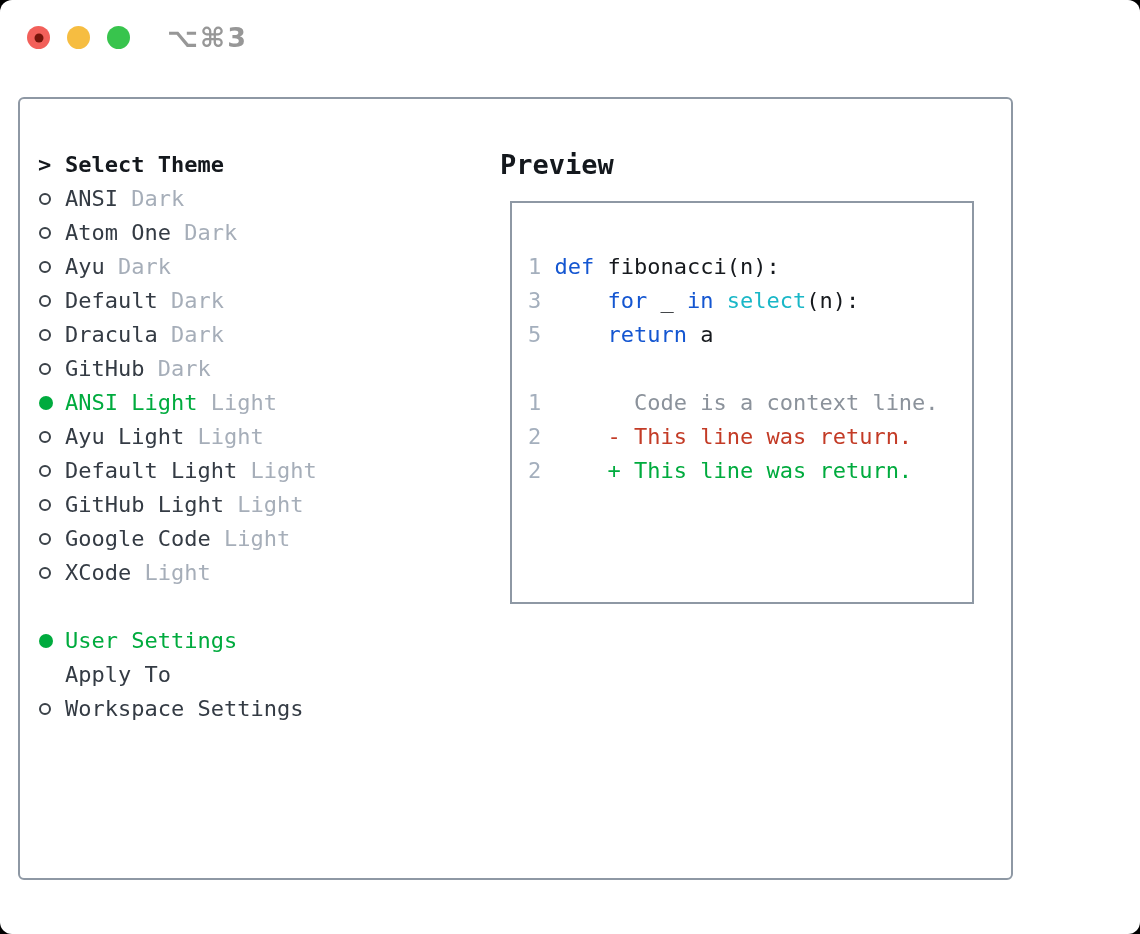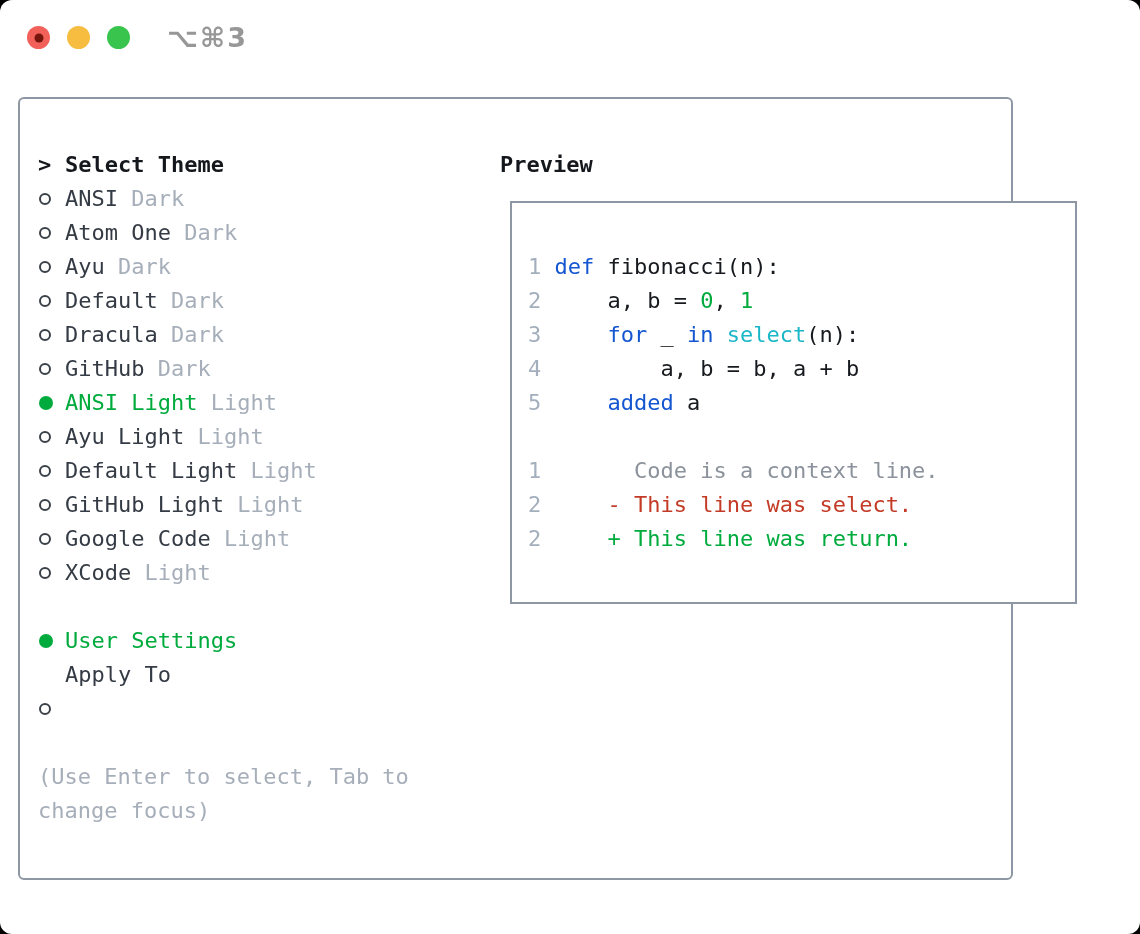--- a/index.html
+++ b/index.html
@@ -56,25 +56,25 @@
     width: 12px; height: 12px; border-radius: 50%;
   }
   .bullet.hollow { border: 2px solid var(--bullet-stroke); background: transparent; }
   .bullet.filled { width: 14px; height: 14px; background: var(--green); border: none; }
   .t-green { color: var(--green); }
   .t-suffix { color: var(--gray); margin-top: 44px; }
 
   
   .preview-heading {
     position: absolute; left: 480px; top: 49px;
-    font-size: 22px; line-height: 34px; font-weight: bold; color: var(--black);
+    font-size: 27px; line-height: 34px; font-weight: bold; color: var(--black);
   }
   .preview-box {
     position: absolute; left: 490px; top: 102px;
-    width: 567px; height: 403px;
+    width: 464px; height: 403px;
     border: 2px solid var(--border);
     padding: 47px 0 0 16px;
     background: #fff;
   }
   .code-line { height: 34px; font-size: 22px; line-height: 34px; white-space: pre; }
   .ln     { color: var(--ln); }
   .c-code { color: var(--code-dark); }
   .c-blue { color: var(--blue); }
   .c-cyan { color: var(--cyan); }
   .c-green{ color: var(--green); }
@@ -92,30 +92,27 @@
           <span class="dot"></span>
         </span>
       <span class="light yellow"></span>
       <span class="light green"></span>
     </div>
     <div class="win-title">⌥⌘3</div>
   </div>
 
   <div class="panel">
     <div class="theme-list mono" id="theme-list"><div class="row header-row"><span class="prefix">&gt;</span><span>Select Theme</span></div><div class="row"><span class="bullet hollow"></span><span>ANSI</span><span class="t-suffix"> Dark</span></div><div class="row"><span class="bullet hollow"></span><span>Atom One</span><span class="t-suffix"> Dark</span></div><div class="row"><span class="bullet hollow"></span><span>Ayu</span><span class="t-suffix"> Dark</span></div><div class="row"><span class="bullet hollow"></span><span>Default</span><span class="t-suffix"> Dark</span></div><div class="row"><span class="bullet hollow"></span><span>Dracula</span><span class="t-suffix"> Dark</span></div><div class="row"><span class="bullet hollow"></span><span>GitHub</span><span class="t-suffix"> Dark</span></div><div class="row"><span class="bullet filled"></span><span class="t-green">ANSI Light</span><span class="t-suffix"> Light</span></div><div class="row"><span class="bullet hollow"></span><span>Ayu Light</span><span class="t-suffix"> Light</span></div><div class="row"><span class="bullet hollow"></span><span>Default Light</span><span class="t-suffix"> Light</span></div><div class="row"><span class="bullet hollow"></span><span>GitHub Light</span><span class="t-suffix"> Light</span></div><div class="row"><span class="bullet hollow"></span><span>Google Code</span><span class="t-suffix"> Light</span></div><div class="row"><span class="bullet hollow"></span><span>XCode</span><span class="t-suffix"> Light</span></div></div>
-    <div class="apply-list mono" id="apply-list"><div class="row"><span class="bullet filled"></span><span class="t-green">User Settings</span></div><div class="row"><span>Apply To</span></div><div class="row"><span class="bullet hollow"></span></div></div>
-    <div class="help-text mono" id="help-text"><div class="row noindent">(Use Enter to select, Tab to</div><div class="row noindent">change focus)</div></div>
+    <div class="apply-list mono" id="apply-list"><div class="row"><span class="bullet filled"></span><span class="t-green">User Settings</span></div><div class="row"><span>Apply To</span></div><div class="row"><span class="bullet hollow"></span><span>Workspace Settings</span></div></div>
 
     <div class="preview-heading">Preview</div>
     <div class="preview-box" id="preview-box">
         <div class="code-line"><span class="ln">1 </span><span class="c-blue">def</span><span class="c-code"> fibonacci(n):</span></div>
-        <div class="code-line"><span class="ln">2 </span><span class="c-code">    a, b = </span><span class="c-green">0</span><span class="c-code">, </span><span class="c-green">1</span></div>
         <div class="code-line"><span class="ln">3 </span><span class="c-code">    </span><span class="c-blue">for</span><span class="c-code"> _ </span><span class="c-blue">in</span><span class="c-code"> </span><span class="c-cyan">select</span><span class="c-code">(n):</span></div>
-        <div class="code-line"><span class="ln">4 </span><span class="c-code">        a, b = b, a + b</span></div>
-        <div class="code-line"><span class="ln">5 </span><span class="c-code">    </span><span class="c-blue">added</span><span class="c-code"> a</span></div>
+        <div class="code-line"><span class="ln">5 </span><span class="c-code">    </span><span class="c-blue">return</span><span class="c-code"> a</span></div>
         <div class="code-line"><span class="ln">  </span></div>
         <div class="code-line"><span class="ln">1 </span><span class="c-ctx">      Code is a context line.</span></div>
-        <div class="code-line"><span class="ln">2 </span><span class="c-red">    - This line was select.</span></div>
+        <div class="code-line"><span class="ln">2 </span><span class="c-red">    - This line was return.</span></div>
         <div class="code-line"><span class="ln">2 </span><span class="c-green">    + This line was return.</span></div>
       </div>
   </div>
 
 </div>
 
 </body></html>

